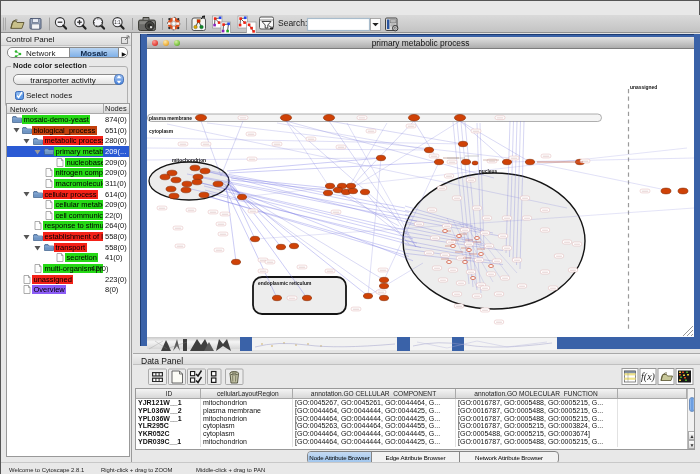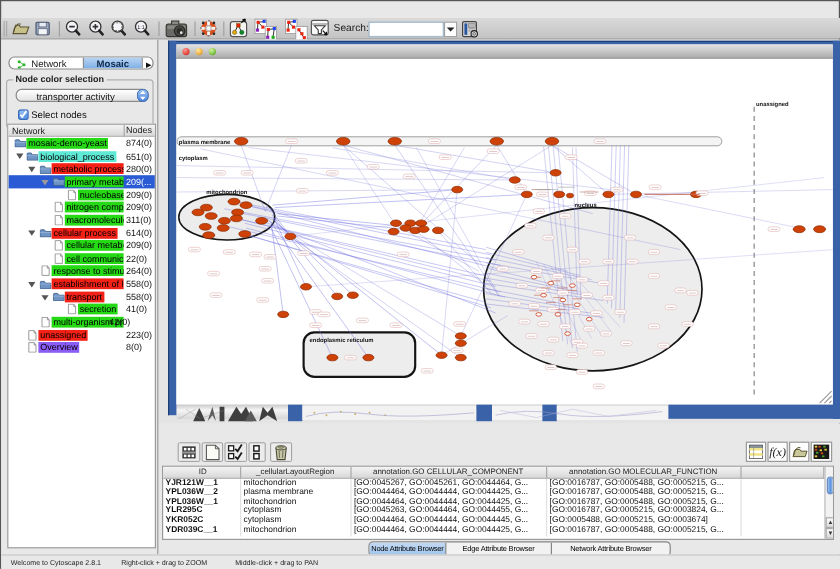--- a/index.html
+++ b/index.html
@@ -173,20 +173,21 @@
 
 <div class="abs" style="left:139px;top:33px;width:561px;height:315px;"></div>
 <div class="abs" style="left:139px;top:33px;width:561px;height:3px;background:#3a62a8;border-top:1px solid #1d3c72;"></div>
 <div class="abs" style="left:139px;top:33px;width:7px;height:312px;background:#3a62a8;border-left:1px solid #1d3c72;"></div>
 <div class="abs" style="left:693px;top:33px;width:7px;height:315px;background:#3a62a8;"></div>
 <div class="abs" style="left:146px;top:36px;width:547px;height:11.5px;
   background:linear-gradient(#e2e2e2,#cbcbcb 45%,#adadad);border-bottom:1px solid #7d7d7d;">
  <div class="abs" style="left:5px;top:2.5px;width:6px;height:6px;border-radius:50%;background:radial-gradient(circle at 35% 30%,#ff9a94,#e4463c 60%,#a91c12);"></div>
  <div class="abs" style="left:16px;top:2.5px;width:6px;height:6px;border-radius:50%;background:radial-gradient(circle at 35% 30%,#ffe9a8,#eeb13f 60%,#b97c14);"></div>
  <div class="abs" style="left:27px;top:2.5px;width:6px;height:6px;border-radius:50%;background:radial-gradient(circle at 35% 30%,#d6f3a0,#7cc244 60%,#47851b);"></div>
+ <div class="abs" style="left:0;top:1px;width:547px;text-align:center;font-size:8.4px;color:#111;">primary metabolic process</div>
 </div>
 <div class="abs" style="left:146px;top:47.5px;width:547px;height:288.5px;background:#fff;overflow:hidden;" id="canvas"></div>
 
 <svg class="abs" style="left:146px;top:47px;" width="547" height="290" viewBox="0 0 547 290">
       <rect x="0.5" y="66" width="454" height="7.5" rx="3.7" fill="#f4f4f4" stroke="#9a9a9a" stroke-width="0.8"></rect>
       <ellipse cx="42" cy="133" rx="40" ry="19" fill="#ececec" stroke="#151515" stroke-width="1.3"></ellipse>
       <ellipse cx="347" cy="193" rx="91" ry="68" fill="#ededed" stroke="#151515" stroke-width="1.4"></ellipse>
       <rect x="106" y="229" width="93" height="37" rx="9" fill="#ededed" stroke="#151515" stroke-width="1.8"></rect>
       <line x1="481.5" y1="41" x2="481.5" y2="283" stroke="#9a9a9a" stroke-width="1.2" stroke-dasharray="4.2,3.4"></line>
       <g>
@@ -543,20 +544,27 @@
       <text x="111" y="237" font-size="4.9" font-weight="bold" fill="#111" text-anchor="start" font-family="Liberation Sans">endoplasmic reticulum</text>
       <text x="483" y="40.5" font-size="4.9" font-weight="bold" fill="#111" text-anchor="start" font-family="Liberation Sans">unassigned</text>
       <g stroke="#9a9a9a" stroke-width="1">
         <line x1="536" y1="288" x2="546" y2="278"></line>
         <line x1="540" y1="288" x2="546" y2="282"></line>
         <line x1="544" y1="288" x2="546" y2="286"></line>
       </g>
     </svg>
 
 <div class="abs" style="left:0;top:32px;width:131px;height:429px;background:#e8e8e8;border-right:1px solid #9a9a9a;">
+ <div class="abs" style="left:0;top:0;width:130px;height:13px;background:linear-gradient(#f0f0f0,#dcdcdc);border-bottom:1px solid #c4c4c4;">
+   <div class="abs" style="left:5px;top:1.5px;font-size:8px;color:#111;">Control Panel</div>
+   <svg class="abs" style="left:120px;top:2px;" width="9" height="9" viewBox="0 0 9 9">
+     <rect x="0.5" y="2.5" width="6" height="6" fill="none" stroke="#888" stroke-width="1"></rect>
+     <path d="M4 5 L8 1 M8 1 L5.5 1 M8 1 L8 3.5" stroke="#777" stroke-width="1" fill="none"></path>
+   </svg>
+ </div>
 
  <div class="abs" style="left:6px;top:14px;width:121px;height:10.5px;border:1px solid #8a8a8a;border-radius:5px;background:#fff;overflow:hidden;">
    <div class="abs" style="left:0;top:0;width:61px;height:100%;text-align:center;font-size:8px;color:#222;padding-top:0.5px;">&nbsp;&nbsp;Network</div>
    <svg class="abs" style="left:6px;top:1.5px;" width="8" height="8" viewBox="0 0 8 8">
      <circle cx="2" cy="1.5" r="1.3" fill="#2db52d"></circle>
           <circle cx="6" cy="4" r="1.3" fill="#2db52d"></circle>
      <circle cx="2" cy="6.5" r="1.3" fill="#2db52d"></circle>
      <path d="M2 1.5 L6 4 L2 6.5" stroke="#2db52d" stroke-width="0.7" fill="none"></path>
    </svg>
    <div class="abs" style="left:61px;top:0;width:50px;height:100%;background:linear-gradient(#b8d4f2,#7fb0e8);border-left:1px solid #8a8a8a;border-right:1px solid #8a8a8a;
@@ -606,21 +614,21 @@
         <div class="abs" style="left:98px;top:0.8px;font-size:7.5px;color:#111;height:9px;line-height:9px;">874(0)</div>
       </div>
       <div class="abs" style="left:0;top:20.85px;width:124px;height:10.65px;">
         <svg class="abs" style="left:6px;top:2.5px" width="7" height="6" viewBox="0 0 7 6">
           <path d="M0.5 1 L6.5 1 L3.5 5.5 Z" fill="#555"></path>
         </svg>
         <svg class="abs" style="left:15px;top:1.2px" width="10" height="8" viewBox="0 0 10 8">
         <path d="M0.5 2 L0.5 7.5 L9.5 7.5 L9.5 3 L5 3 L4 1.5 L1 1.5 Z" fill="#6f95c4" stroke="#3e5e8a" stroke-width="0.7"></path>
         <path d="M0.5 3.8 L9.5 3.8" stroke="#8fb0d8" stroke-width="0.8"></path>
         </svg>
-        <div class="abs" style="left:25px;top:0.8px;max-width:71px;background:#5eead4;font-size:7.5px;color:#000;padding:0 1.5px;white-space:nowrap;overflow:hidden;height:9px;line-height:9px;">biological_process</div>
+        <div class="abs" style="left:25px;top:0.8px;max-width:71px;background:#c2410c;font-size:7.5px;color:#000;padding:0 1.5px;white-space:nowrap;overflow:hidden;height:9px;line-height:9px;">biological_process</div>
         <div class="abs" style="left:98px;top:0.8px;font-size:7.5px;color:#111;height:9px;line-height:9px;">651(0)</div>
       </div>
       <div class="abs" style="left:0;top:31.50px;width:124px;height:10.65px;">
         <svg class="abs" style="left:16px;top:2.5px" width="7" height="6" viewBox="0 0 7 6">
           <path d="M0.5 1 L6.5 1 L3.5 5.5 Z" fill="#555"></path>
         </svg>
         <svg class="abs" style="left:26px;top:1.2px" width="10" height="8" viewBox="0 0 10 8">
         <path d="M0.5 2 L0.5 7.5 L9.5 7.5 L9.5 3 L5 3 L4 1.5 L1 1.5 Z" fill="#6f95c4" stroke="#3e5e8a" stroke-width="0.7"></path>
         <path d="M0.5 3.8 L9.5 3.8" stroke="#8fb0d8" stroke-width="0.8"></path>
         </svg>
@@ -747,20 +755,23 @@
         <svg class="abs" style="left:16px;top:0.8px" width="8" height="9" viewBox="0 0 8 9">
         <path d="M1 0.5 L5.5 0.5 L7 2.5 L7 8.5 L1 8.5 Z" fill="#fdfdfd" stroke="#8a8a8a" stroke-width="0.7"></path>
         <path d="M5.5 0.5 L5.5 2.5 L7 2.5" fill="none" stroke="#8a8a8a" stroke-width="0.7"></path>
         </svg>
         <div class="abs" style="left:25px;top:0.8px;max-width:71px;background:#8b5cf6;font-size:7.5px;color:#000;padding:0 1.5px;white-space:nowrap;overflow:hidden;height:9px;line-height:9px;">Overview</div>
         <div class="abs" style="left:98px;top:0.8px;font-size:7.5px;color:#111;height:9px;line-height:9px;">8(0)</div>
       </div>
     </div>
 
 <div class="abs" style="left:132px;top:352px;width:568px;height:109px;background:#e8e8e8;">
+ <div class="abs" style="left:0;top:0;width:568px;height:12px;background:linear-gradient(#f0f0f0,#dcdcdc);border-bottom:1px solid #c0c0c0;border-top:1px solid #a8a8a8;">
+  <div class="abs" style="left:8px;top:1.5px;font-size:8.5px;color:#111;">Data Panel</div>
+ </div>
 
  <svg class="abs" style="left:0;top:13px;" width="568" height="22" viewBox="0 0 568 22">
   <g>
    <g>
    <rect x="15.5" y="3" width="18" height="15.5" rx="1" fill="#ececec" stroke="#9a9a9a" stroke-width="0.8"></rect>
    <rect x="19" y="6" width="11" height="10" fill="#2a2a2a"></rect>
    <rect x="20.2" y="7.2" width="2.2" height="2.2" fill="#fff"></rect>
             <rect x="23.4" y="7.2" width="2.2" height="2.2" fill="#fff"></rect>
             <rect x="26.6" y="7.2" width="2.2" height="2.2" fill="#fff"></rect>
    <rect x="19" y="10.2" width="11" height="1.8" fill="#9a9a9a"></rect>

